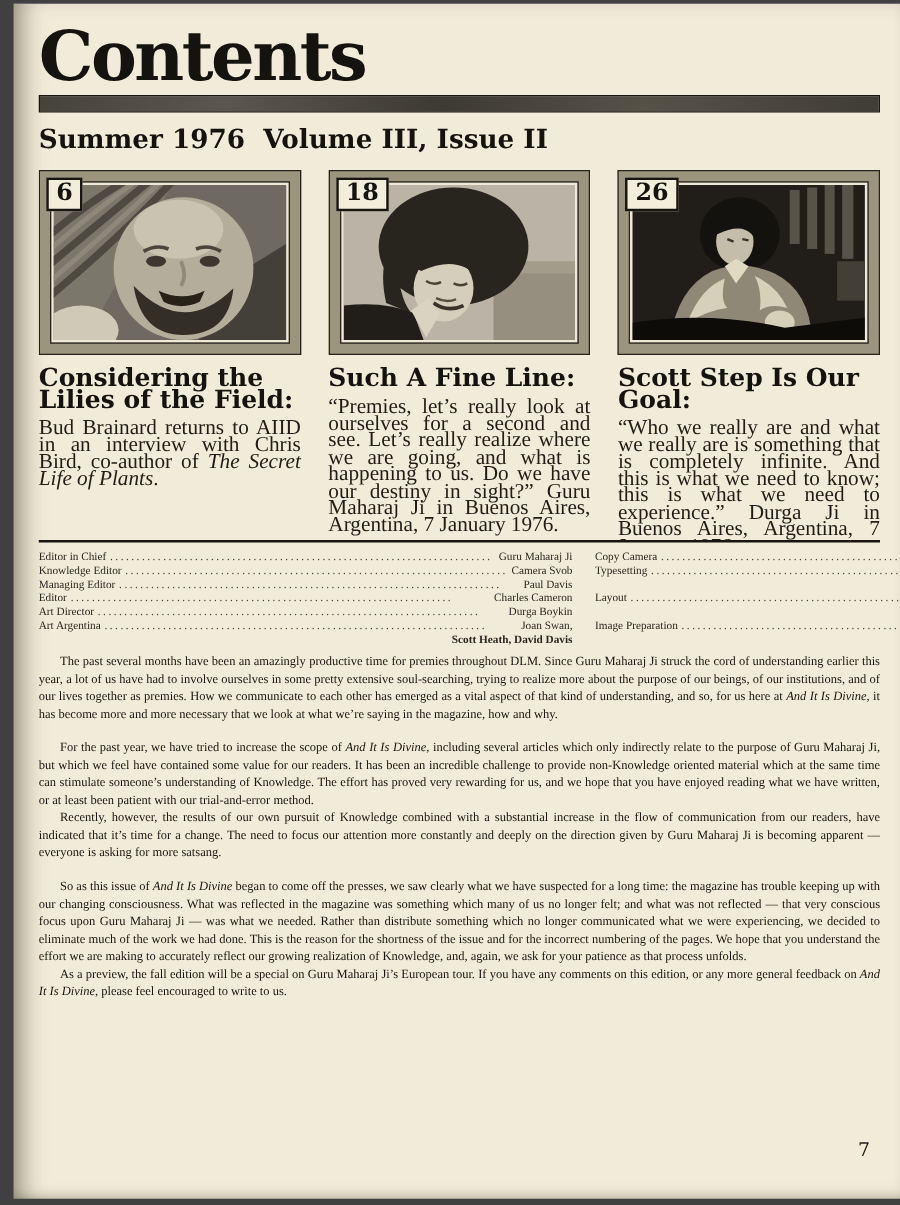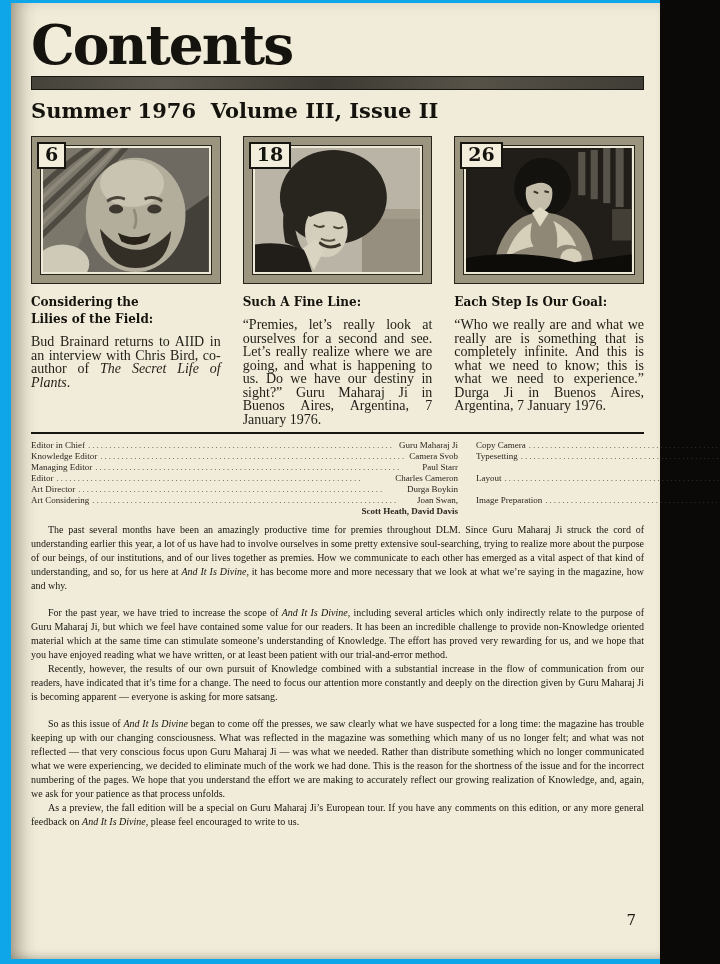--- a/index.html
+++ b/index.html
@@ -1,21 +1,21 @@
 <!DOCTYPE html>
 <html><head>
 <meta charset="utf-8">
 <style>
   html,body { margin:0; padding:0; }
   body {
     width:720px; height:964px; overflow:hidden;
     background:#0a0908;
     font-family:"Liberation Serif", serif;
   }
-  .scan { position:relative; width:660px; height:964px; background:#0ea5e9; }
+  .scan { position:relative; width:720px; height:964px; background:#404040; }
   .page {
     position:absolute; left:11px; top:3px; right:0; bottom:5px;
     background:#f1ecd9;
     box-shadow: inset 16px 0 20px -10px rgba(70,62,45,.55), inset 0 -6px 10px -6px rgba(70,62,45,.35);
   }
   .content { position:absolute; inset:0; padding:16px 16px 0 20px; box-sizing:border-box; color:#1b1914; }
 
   .masthead-title {
     margin:0; font-family:"DejaVu Serif", serif; font-weight:bold;
     font-size:55px; line-height:.95; letter-spacing:-2px; color:#15130e;
@@ -43,24 +43,24 @@
     border:2px solid #efead8; outline:1px solid #26231d; background:#6e6a61;
   }
   .page-num-box {
     position:absolute; top:5px; left:5px; z-index:3;
     background:#f3eedc; border:2px solid #17150f;
     font-family:"DejaVu Serif", serif; font-weight:bold; font-size:19px;
     line-height:1.05; padding:1px 6px 2px; color:#15130e;
   }
   .article-title {
     margin-top:10px; font-family:"DejaVu Serif", serif; font-weight:bold;
-    font-size:12px; line-height:17px; white-space:pre-line; color:#15130e;
+    font-size:20px; line-height:17px; white-space:pre-line; color:#15130e;
   }
   .article-body {
-    margin-top:7px; font-size:14px; line-height:13.5px;
+    margin-top:7px; font-size:17px; line-height:13.5px;
     text-align:justify; color:#201d16;
   }
 
   .divider { border-top:2px solid #17150f; }
 
   .credits {
     margin-top:6px; display:grid; grid-template-columns:1fr 1fr 1fr;
     column-gap:18px; font-size:9px; line-height:11px; color:#2a2720;
   }
   .credit-row { display:flex; align-items:flex-end; }
@@ -174,21 +174,21 @@
                 <path d="M44 112 q10 -28 30 -36 q-4 18 2 24 q-16 2 -32 12 z"></path>
                 <path d="M98 74 q18 8 26 26 q-14 -4 -22 2 q2 -16 -4 -28 z"></path>
                 <ellipse cx="70" cy="118" rx="17" ry="8"></ellipse>
                 <ellipse cx="118" cy="112" rx="12" ry="10"></ellipse>
               </g>
               <path d="M74 66 l9 14 10 -14 -10 -6 z" fill="#e0d9c4"></path>
               <path d="M0 126 L0 112 Q60 102 122 116 L186 108 L186 126 Z" fill="#0e0c09"></path>
             </svg>
             <div class="page-num-box">26</div>
           </div>
-          <div class="article-title">Each Step Is Our Goal:</div>
+          <div class="article-title">Scott Step Is Our Goal:</div>
           <div class="article-body">“Who we really are and what we really are is something that is completely infinite. And this is what we need to know; this is what we need to experience.” Durga Ji in Buenos Aires, Argentina, 7 January 1976.</div>
         </div>
 
       </div>
 
       <div class="divider"></div>
 
       <div class="credits">
 
         <div class="credit-col">
@@ -198,34 +198,34 @@
               <span class="credit-name">Guru Maharaj Ji</span>
           </div>
           <div class="credit-row">
             <span class="credit-role">Knowledge Editor</span>
               <span class="credit-dots"></span>
               <span class="credit-name">Camera Svob</span>
           </div>
           <div class="credit-row">
             <span class="credit-role">Managing Editor</span>
               <span class="credit-dots"></span>
-              <span class="credit-name">Paul Starr</span>
+              <span class="credit-name">Paul Davis</span>
           </div>
           <div class="credit-row">
             <span class="credit-role">Editor</span>
               <span class="credit-dots"></span>
               <span class="credit-name">Charles Cameron</span>
           </div>
           <div class="credit-row">
             <span class="credit-role">Art Director</span>
               <span class="credit-dots"></span>
               <span class="credit-name">Durga Boykin</span>
           </div>
           <div class="credit-row">
-            <span class="credit-role">Art Considering</span>
+            <span class="credit-role">Art Argentina</span>
               <span class="credit-dots"></span>
               <span class="credit-name">Joan Swan,</span>
           </div>
           <div class="credit-line2">Scott Heath, David Davis</div>
         </div>
 
         <div class="credit-col">
           <div class="credit-row">
             <span class="credit-role">Copy Camera</span>
               <span class="credit-dots"></span>

